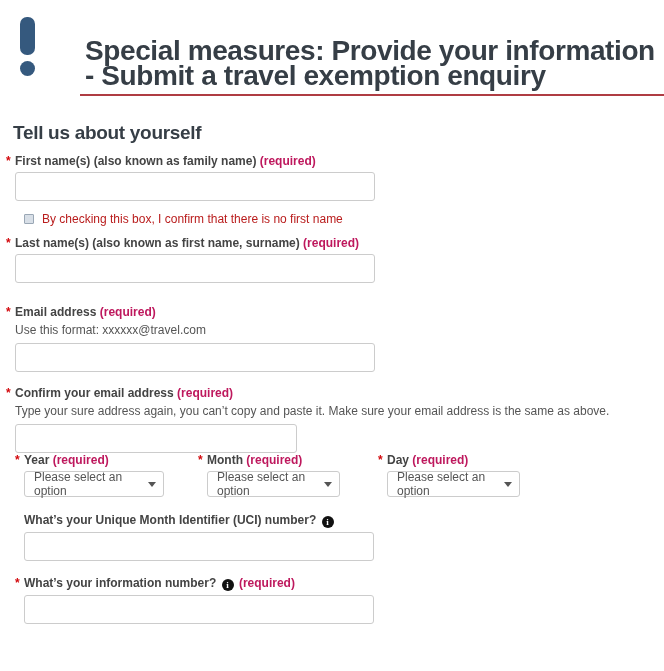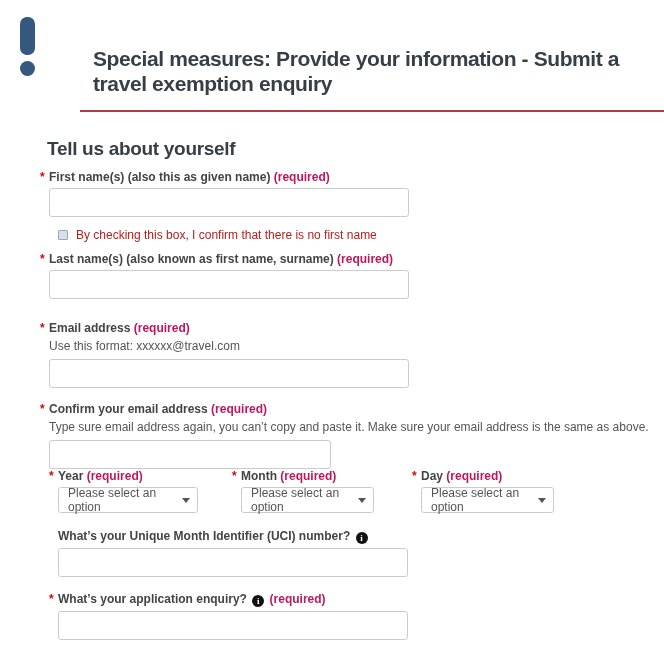--- a/index.html
+++ b/index.html
@@ -13,26 +13,26 @@
   
   .header{position:relative;}
   .excl-icon{position:absolute;left:20px;top:17px;width:16px;}
   .excl-bar{width:15px;height:38px;background:#35597e;border-radius:7px;}
   .excl-dot{width:15px;height:15px;border-radius:50%;background:#35597e;margin-top:6px;}
   .title-block{
     margin-left:80px;padding:38px 0 6px 5px;
     border-bottom:2px solid #af3c43;
   }
   h1{
-    margin:8px;font-size:21px;line-height:25px;font-weight:bold;
+    margin:0;font-size:28px;line-height:25px;font-weight:bold;
     color:#363e46;max-width:578px;letter-spacing:-0.4px;
   }
 
   
-  .main{padding-left:5px;padding-right:10px;margin-left:44px;}
+  .main{padding-left:15px;padding-right:10px;}
   h2{
     margin:26px 0 2px -2px;font-size:19px;font-weight:bold;
     color:#363e46;letter-spacing:-0.3px;
   }
   .field-label{
     position:relative;margin:10px 0 4px 0;font-weight:bold;
     color:#444;font-size:12px;line-height:14px;
   }
   .ast{color:#d3080c;position:absolute;left:-9px;top:0;font-weight:bold;}
   .required{color:#be185d;font-weight:bold;}
@@ -100,21 +100,21 @@
     <div class="title-block">
       <h1>Special measures: Provide your information - Submit a travel exemption enquiry</h1>
     </div>
   </div>
 
   <div class="main">
 
     <h2>Tell us about yourself</h2>
 
     <div class="field-label">
-      <span class="ast">*</span><span>First name(s) (also this as given name)</span>
+      <span class="ast">*</span><span>First name(s) (also known as family name)</span>
       <span class="required">(required)</span>
     </div>
     <input class="text" type="text" value="" style="">
 
     <div class="checkbox-row">
       <input class="cb" type="checkbox" style="">
       <span class="cb-label">By checking this box, I confirm that there is no first name</span>
     </div>
 
     <div class="field-label">
@@ -129,21 +129,21 @@
       <span class="ast">*</span><span>Email address</span>
       <span class="required">(required)</span>
     </div>
     <div class="hint">Use this format: xxxxxx@travel.com</div>
     <input class="text" type="text" value="" style="">
 
     <div class="field-label" style="margin-top:14px;">
       <span class="ast">*</span><span>Confirm your email address</span>
       <span class="required">(required)</span>
     </div>
-    <div class="hint">Type sure email address again, you can’t copy and paste it. Make sure your email address is the same as above.</div>
+    <div class="hint">Type your sure address again, you can’t copy and paste it. Make sure your email address is the same as above.</div>
     <input class="text narrow" type="text" value="" style="">
 
     <div class="group">
 
 
       <div class="dob-row">
         <div class="dob-col c-year">
           <div class="field-label">
             <span class="ast">*</span><span>Year</span>
             <span class="required">(required)</span>
@@ -175,21 +175,21 @@
         </div>
       </div>
 
       <div class="field-label">
         <span>What’s your Unique Month Identifier (UCI) number?</span>
         <span class="info-icon">i</span>
       </div>
       <input class="text nested" type="text" value="" style="">
 
       <div class="field-label" style="margin-top:15px;">
-        <span class="ast">*</span><span>What’s your application enquiry?</span>
+        <span class="ast">*</span><span>What’s your information number?</span>
         <span class="info-icon">i</span>
         <span class="required">(required)</span>
       </div>
       <input class="text nested" type="text" value="" style="">
 
     </div>
   </div>
 </div>
 
 </body></html>

